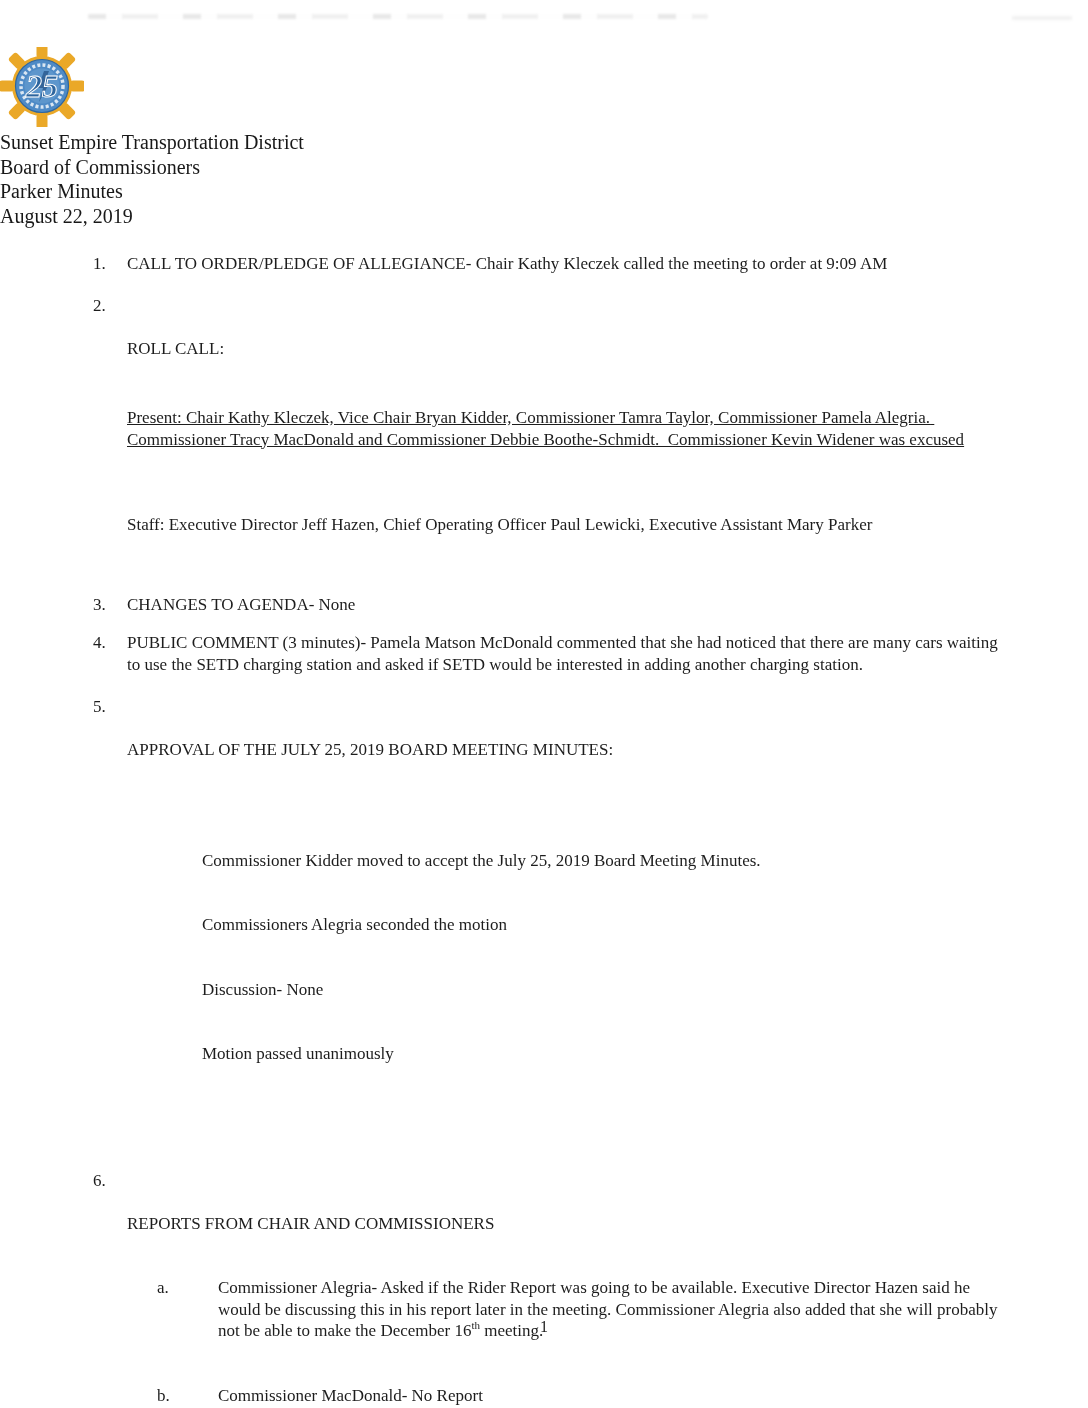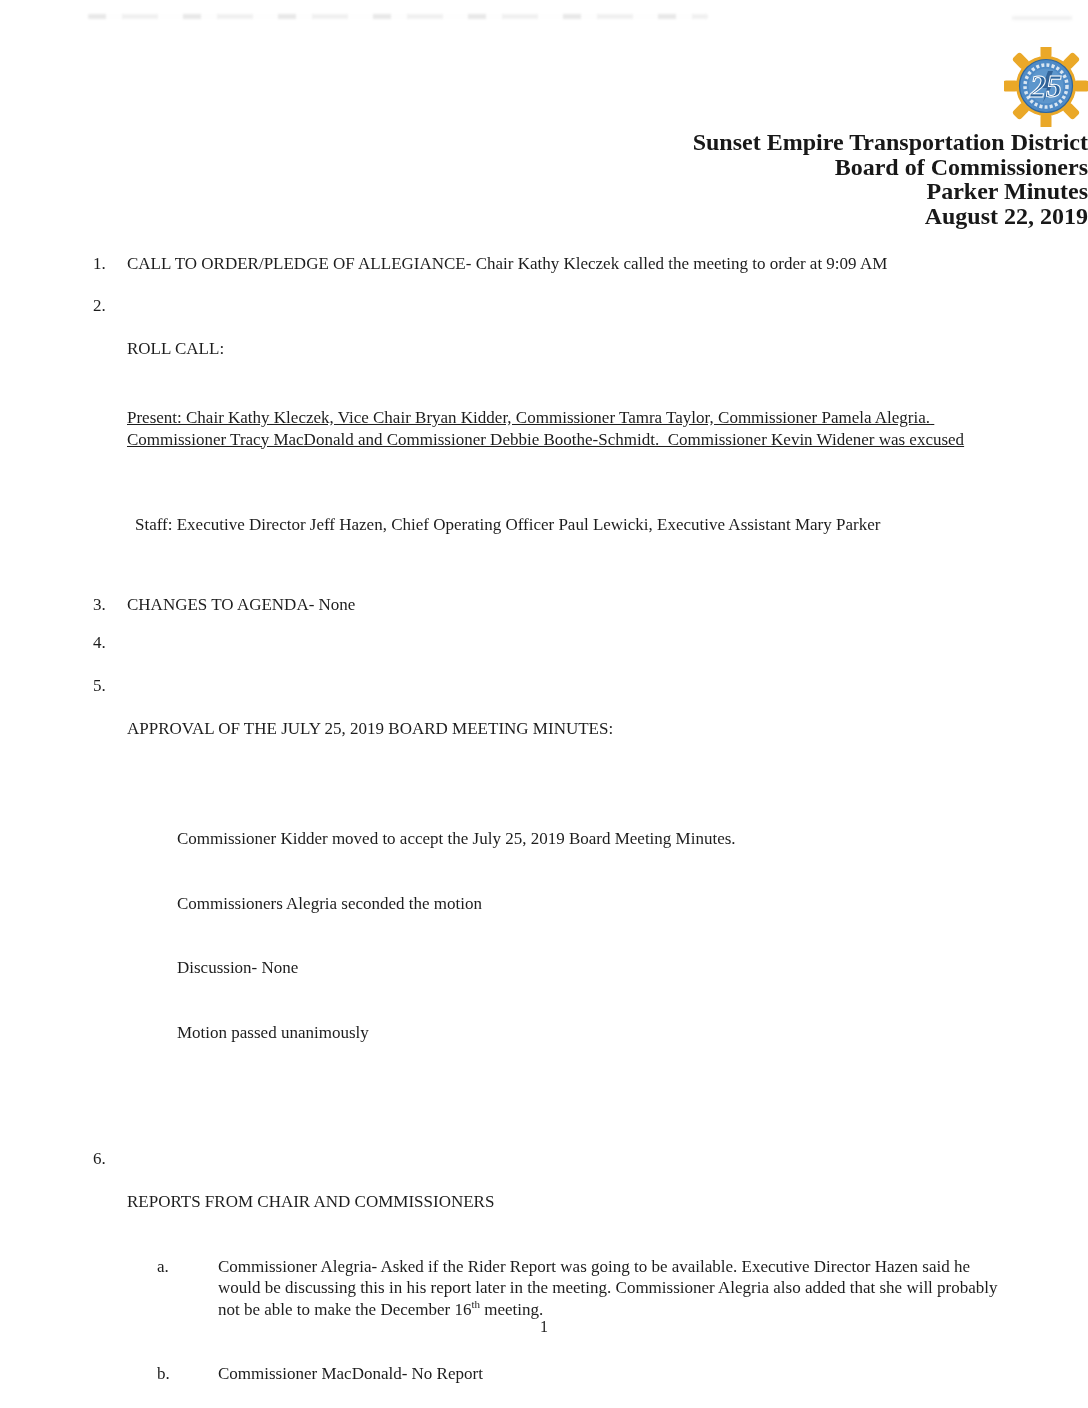--- a/index.html
+++ b/index.html
@@ -19,42 +19,42 @@
     position:absolute; top:14px; left:88px; width:620px; height:5px;
     background:repeating-linear-gradient(90deg,
       rgba(110,110,110,.35) 0 18px, rgba(200,200,200,.05) 18px 34px,
       rgba(130,130,130,.25) 34px 70px, rgba(220,220,220,.04) 70px 95px);
     filter:blur(1.3px); opacity:.45; border-radius:2px;
   }
   .smudge2 {
     position:absolute; top:16px; left:1012px; width:60px; height:4px;
     background:rgba(140,140,140,.3); filter:blur(1.5px); opacity:.4;
   }
-  .header { text-align:right; padding-top:47px; }
+  .header { text-align:left; padding-top:47px; }
   .logo-wrap { line-height:0; }
   .title-block {
     margin-top:3px;
-    font-weight:bold;
-    font-size:24px;
+    font-weight:normal;
+    font-size:20px;
     line-height:24.5px;
     color:#181818;
   }
   .list { margin-top:25px; padding-right:84px; }
   .item { display:flex; }
   .item .num { flex:none; width:34px; margin-left:93px; }
   .item .content { flex:1; white-space:pre-wrap; }
   .m1 { margin-bottom:20px; }
   .m2 { margin-bottom:15px; }
   .m3 { margin-bottom:17px; }
   .m4 { margin-bottom:21px; }
   .m5 { margin-bottom:19px; }
   .m6 { margin-bottom:14px; }
   .para-present { margin-top:5px; white-space:pre-wrap;text-decoration:underline; }
-  .para-staff   { margin-top:21px; white-space:pre-wrap;margin-left:8px; }
-  .subline { margin-left:50px; white-space:pre-wrap; }
+  .para-staff   { margin-top:21px; white-space:pre-wrap; }
+  .subline { margin-left:75px; white-space:pre-wrap; }
   .sublines { margin-top:3px; }
   .subitem { display:flex; }
   .subitem .letter { flex:none; width:33px; margin-left:30px; }
   .subitem .stext { flex:1; white-space:pre-wrap;margin-left:28px; }
   sup { font-size:11px; line-height:0; }
   .page-number {
     position:absolute; top:1316px; left:0; right:0;
     text-align:center; font-size:16px; color:#222;
   }
 </style>
@@ -111,20 +111,21 @@
       </div>
     </div>
 
     <div class="item m3">
       <span class="num">3.</span>
       <div class="content">CHANGES TO AGENDA- None</div>
     </div>
 
     <div class="item m4">
       <span class="num">4.</span>
+      <div class="content">PUBLIC COMMENT (3 minutes)- Pamela Matson McDonald commented that she had noticed that there are many cars waiting to use the SETD charging station and asked if SETD would be interested in adding another charging station.</div>
     </div>
 
     <div class="item m5">
       <span class="num">5.</span>
       <div class="content">
         <div>APPROVAL OF THE JULY 25, 2019 BOARD MEETING MINUTES:</div>
         <div class="sublines">
           <div class="subline">Commissioner Kidder moved to accept the July 25, 2019 Board Meeting Minutes.</div>
           <div class="subline">Commissioners Alegria seconded the motion</div>
           <div class="subline">Discussion- None</div>

